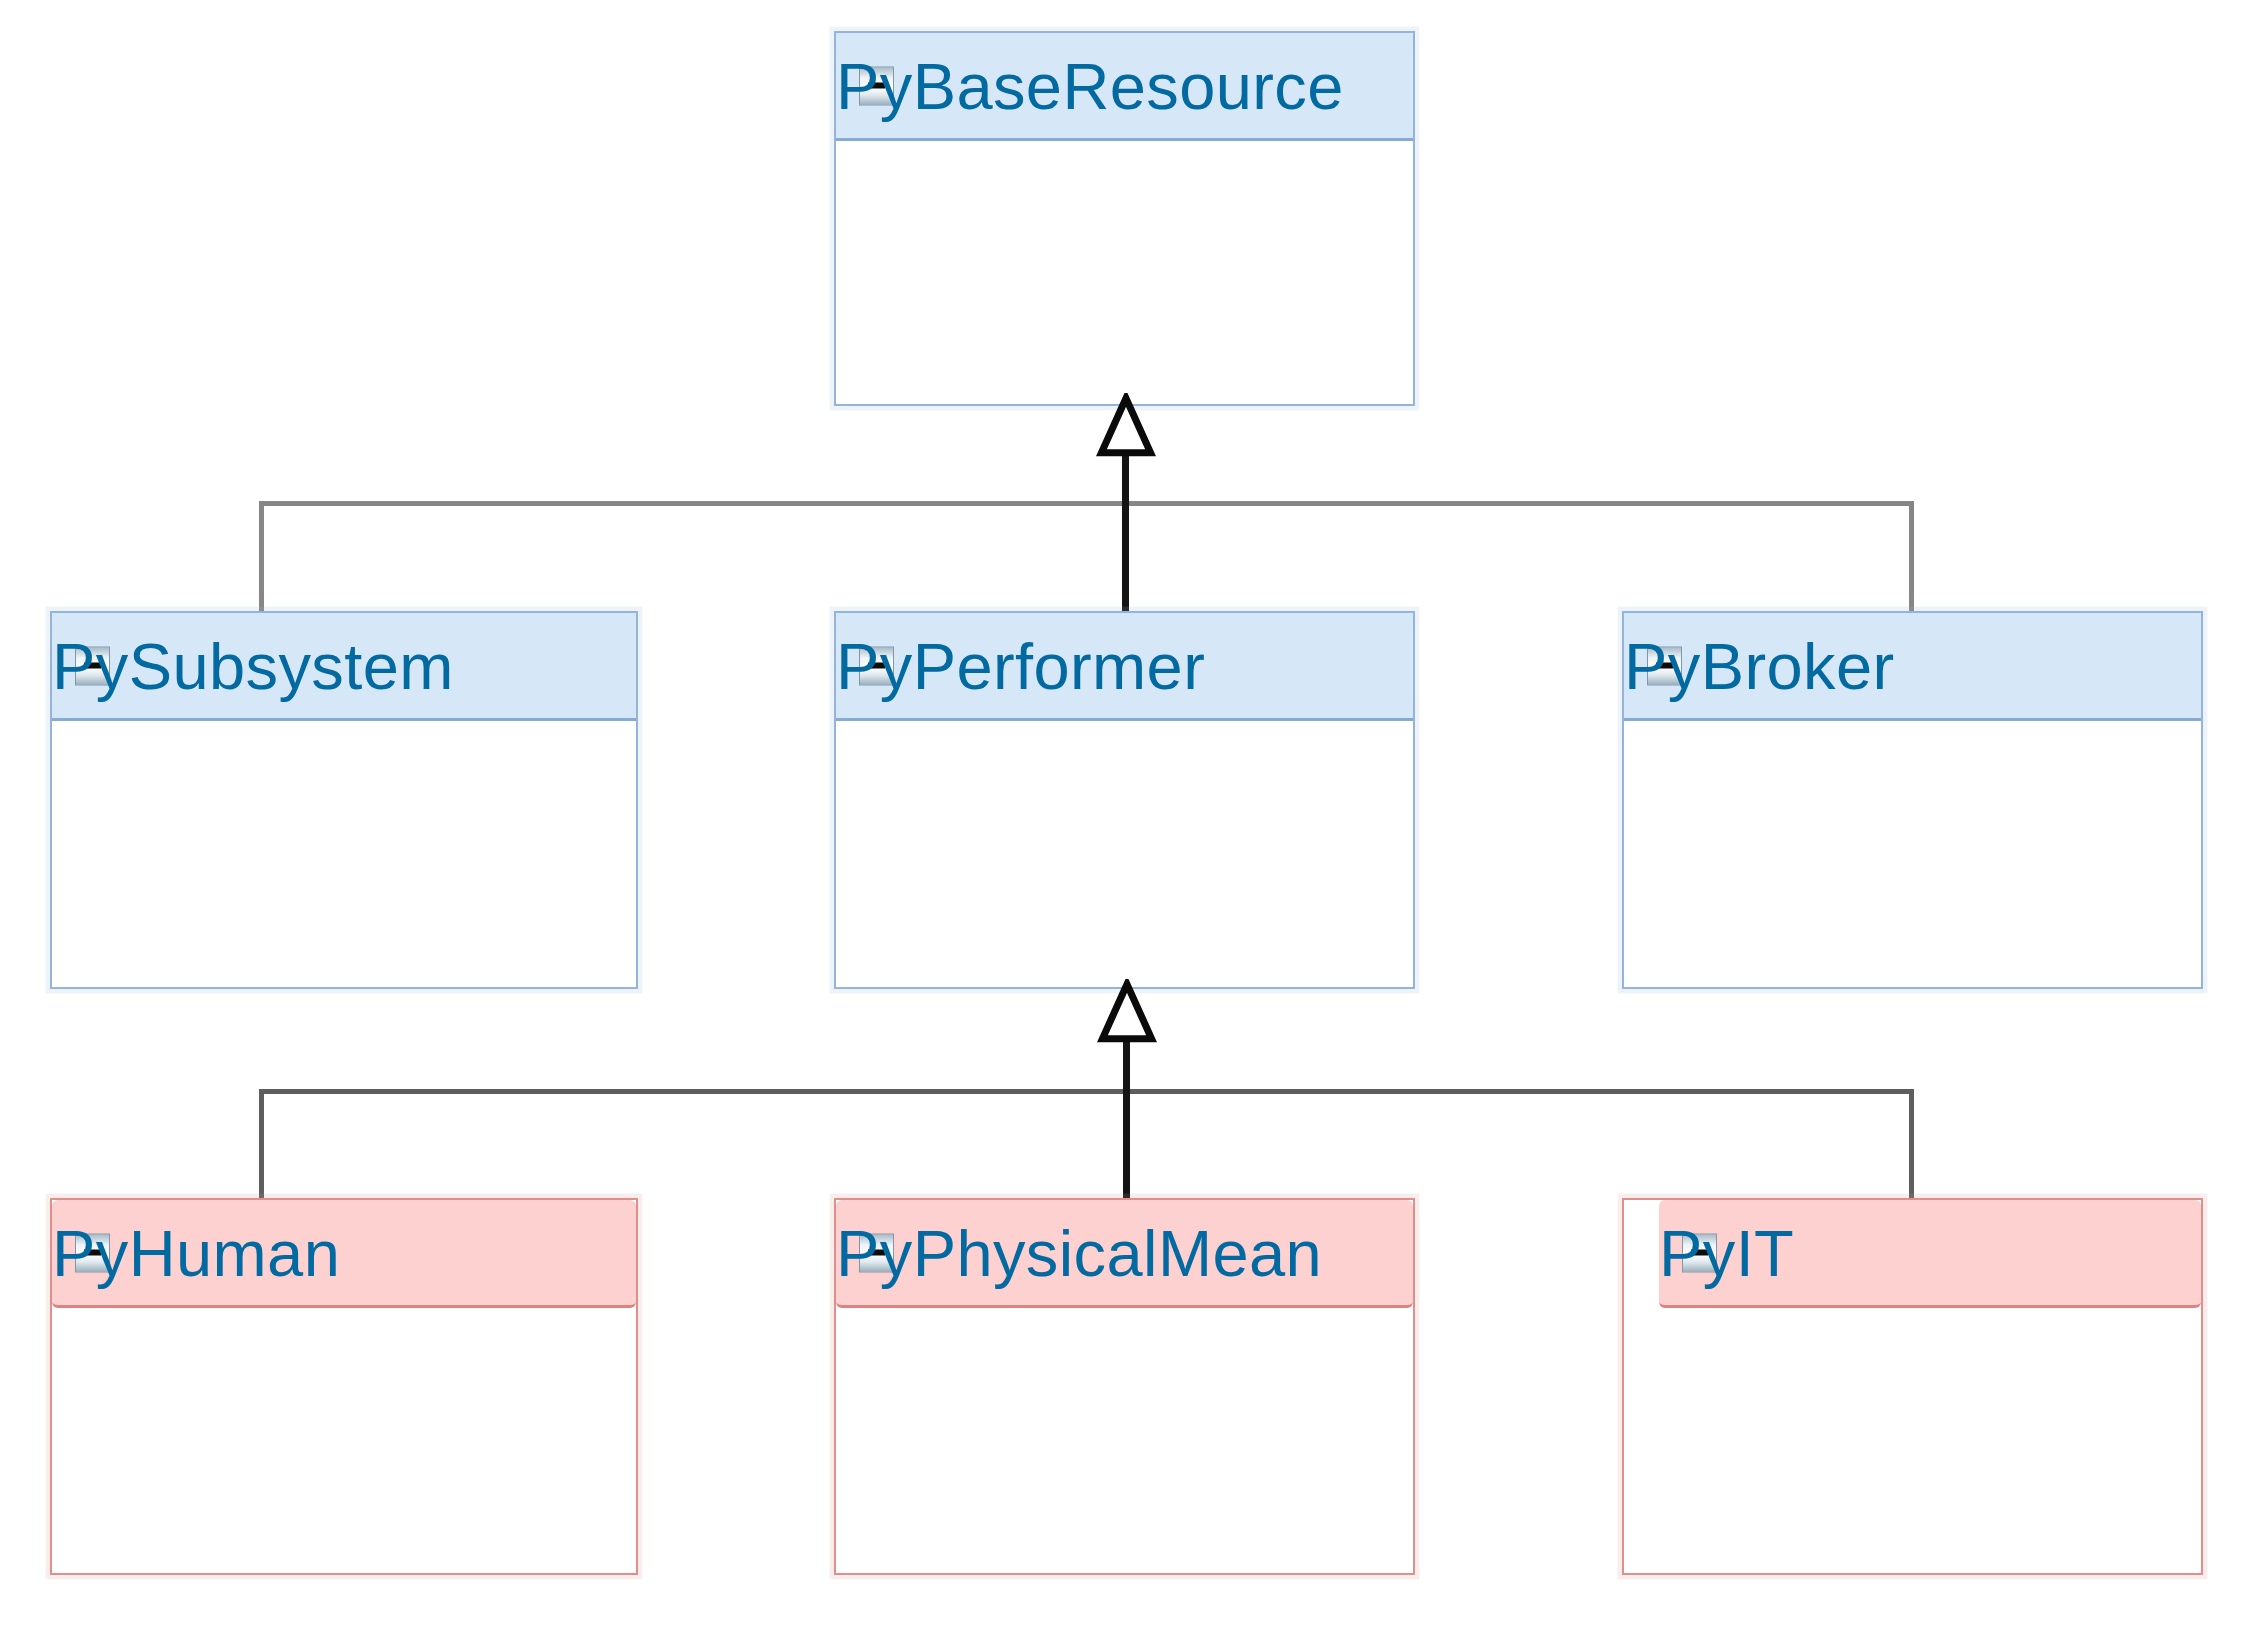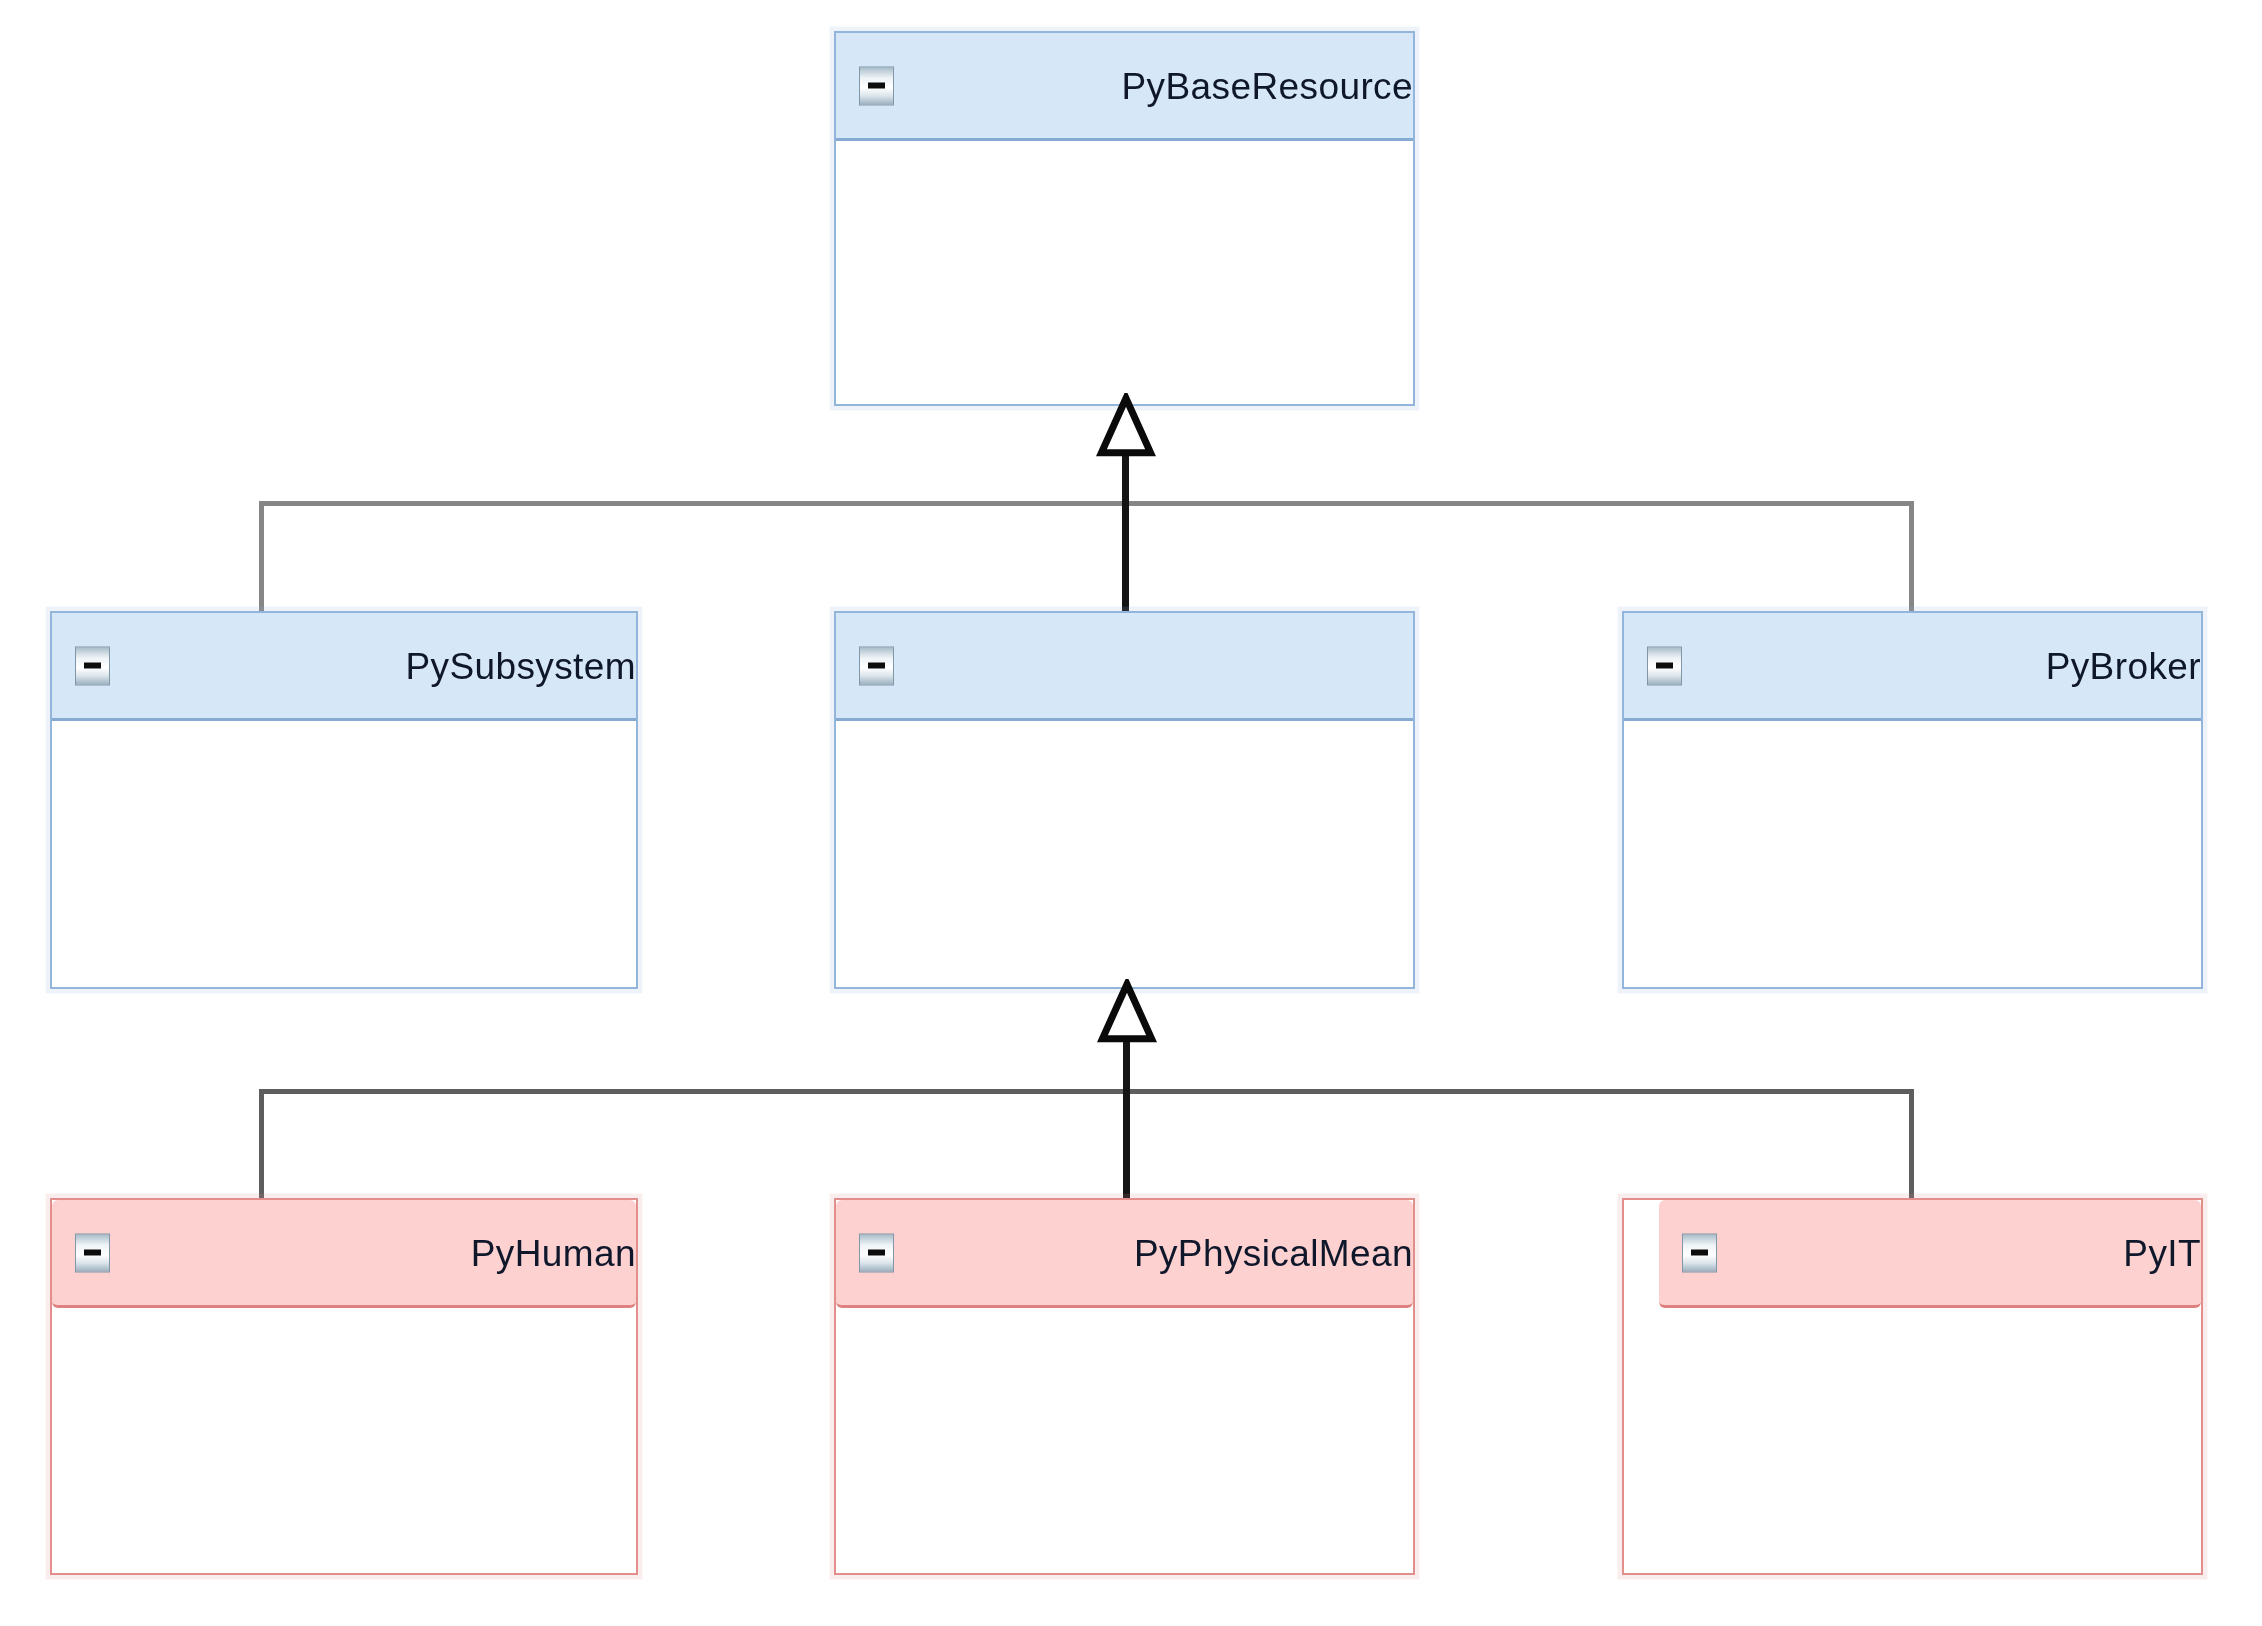--- a/index.html
+++ b/index.html
@@ -8,21 +8,21 @@
   
   .class-box{position:absolute;box-sizing:border-box;background:#ffffff;}
   .class-box.blue{border:2.6px solid #93b5db;box-shadow:0 0 0 4.4px rgba(150,183,219,0.16);}
   .class-box.pink{border:2.6px solid #e28f8c;box-shadow:0 0 0 4.4px rgba(226,143,140,0.16);}
 
   .class-header{position:relative;height:108px;box-sizing:border-box;}
   .blue .class-header{background:#d6e7f8;border-bottom:3.5px solid #85abd3;}
   .pink .class-header{background:#fdd1d0;border-bottom:3.5px solid #dd827f;border-radius:6px;}
 
   .class-label{position:absolute;left:0;right:0;top:50%;transform:translateY(-50%);
-    text-align:right;font-size:37px;line-height:1;color:#0f172a;letter-spacing:0.4px;white-space:nowrap;}
+    text-align:left;font-size:65px;line-height:1;color:#0369a1;letter-spacing:0.4px;white-space:nowrap;}
 
   .collapse-icon{position:absolute;left:23px;top:50%;transform:translateY(-50%);
     width:35px;height:39px;box-sizing:border-box;border:1.8px solid #8097a8;
     background:linear-gradient(180deg,#a9bdca 0%,#eef3f6 28%,#ffffff 55%,#dde6ec 76%,#9cb1c0 100%);
     display:flex;align-items:center;justify-content:center;cursor:pointer;}
   .minus{width:17.6px;height:6.2px;background:#0d0d0d;}
 
   .class-body{position:absolute;left:0;right:0;top:108px;bottom:0;background:#ffffff;}
 
   
@@ -65,20 +65,21 @@
       <span class="class-label">PySubsystem</span>
     </div>
     <div class="class-body"></div>
   </div>
 
   <div class="class-box blue" style="left:834px;top:611px;width:581px;height:378px;">
     <div class="class-header">
       <span class="collapse-icon">
           <span class="minus"></span>
         </span>
+      <span class="class-label">PyPerformer</span>
     </div>
     <div class="class-body"></div>
   </div>
 
   <div class="class-box blue" style="left:1622px;top:611px;width:581px;height:378px;">
     <div class="class-header">
       <span class="collapse-icon">
           <span class="minus"></span>
         </span>
       <span class="class-label">PyBroker</span>

